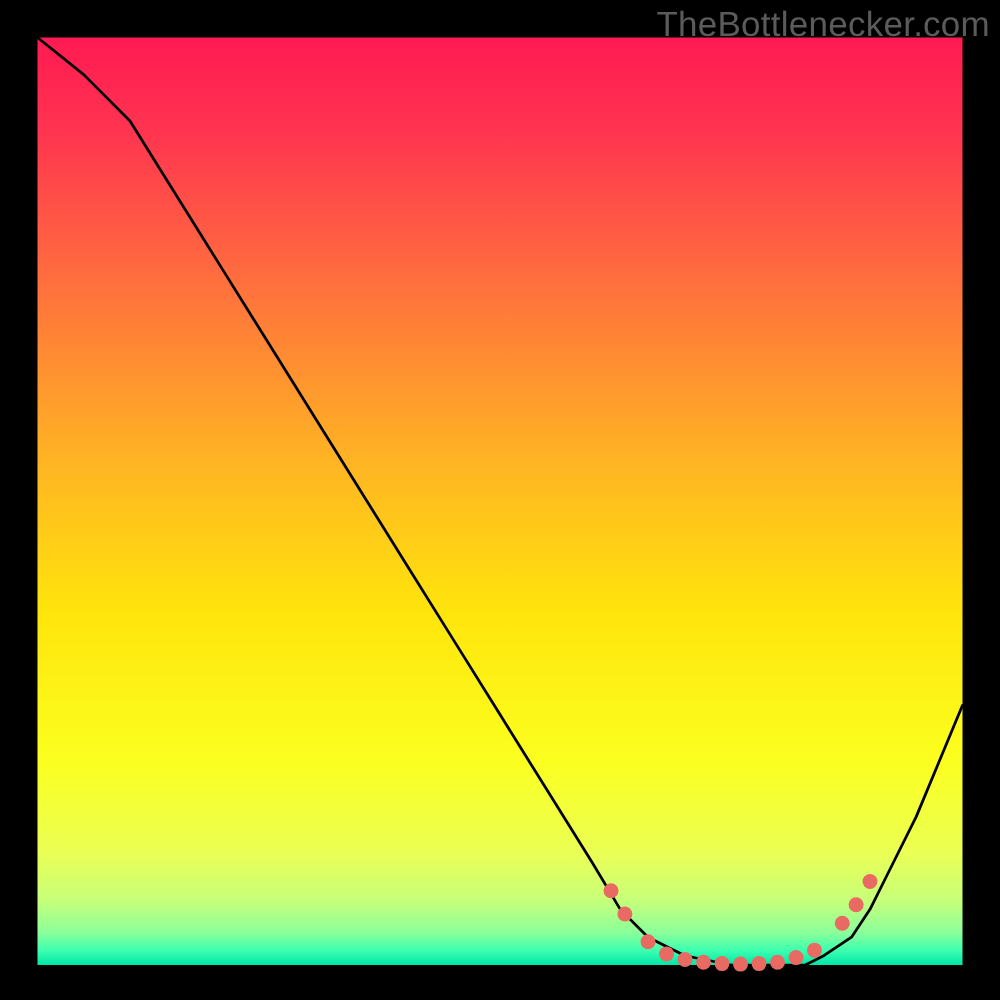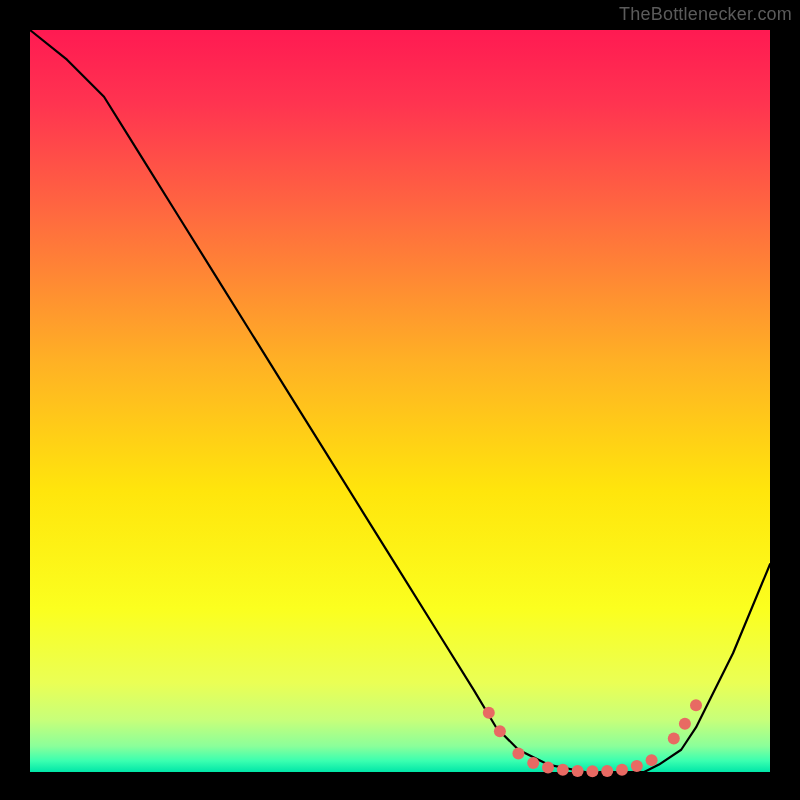--- a/index.html
+++ b/index.html
@@ -19,21 +19,21 @@
   svg {
     position: absolute;
     top: 0;
     left: 0;
   }
   .watermark {
     position: absolute;
     top: 4px;
     right: 8px;
     font-family: Arial, Helvetica, sans-serif;
-    font-size: 18px;
+    font-size: 28px;
     color: #5b5b5b;
     letter-spacing: 0.2px;
     user-select: none;
   }
 </style>
 </head>
 <body>
 
 <div class="stage">
   <svg id="svg-root" width="800" height="800" viewBox="0 0 800 800">

